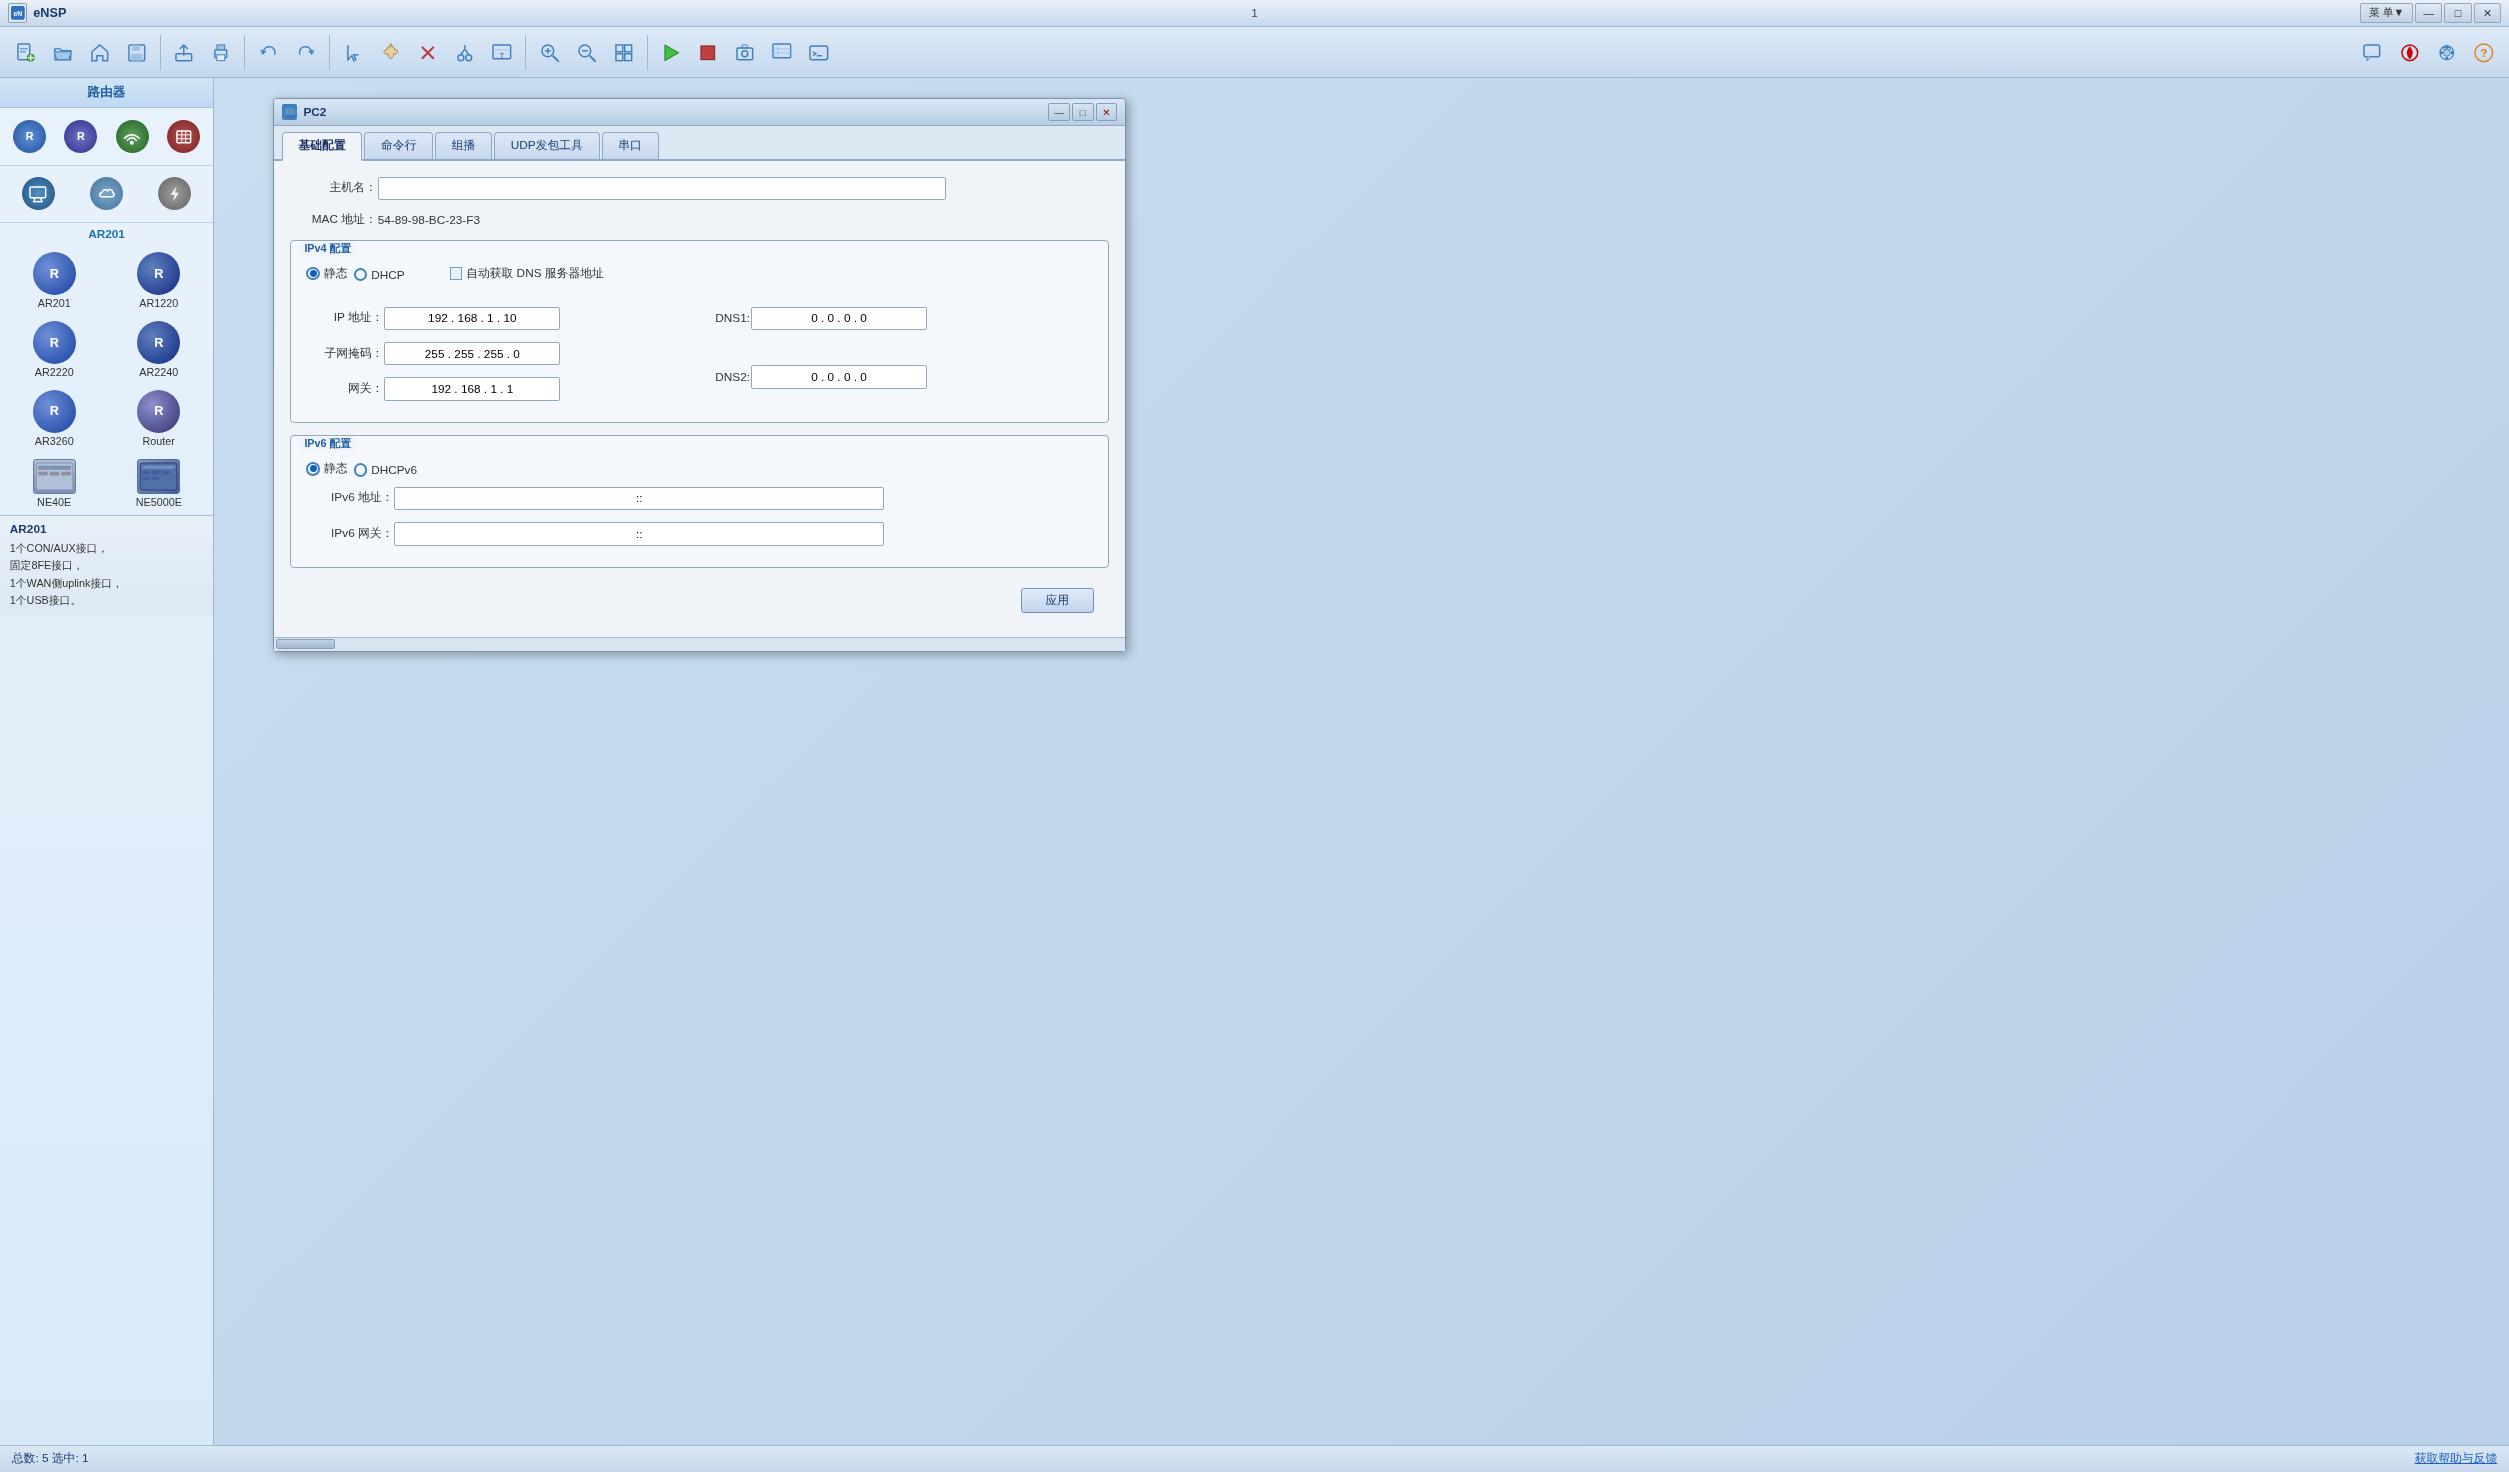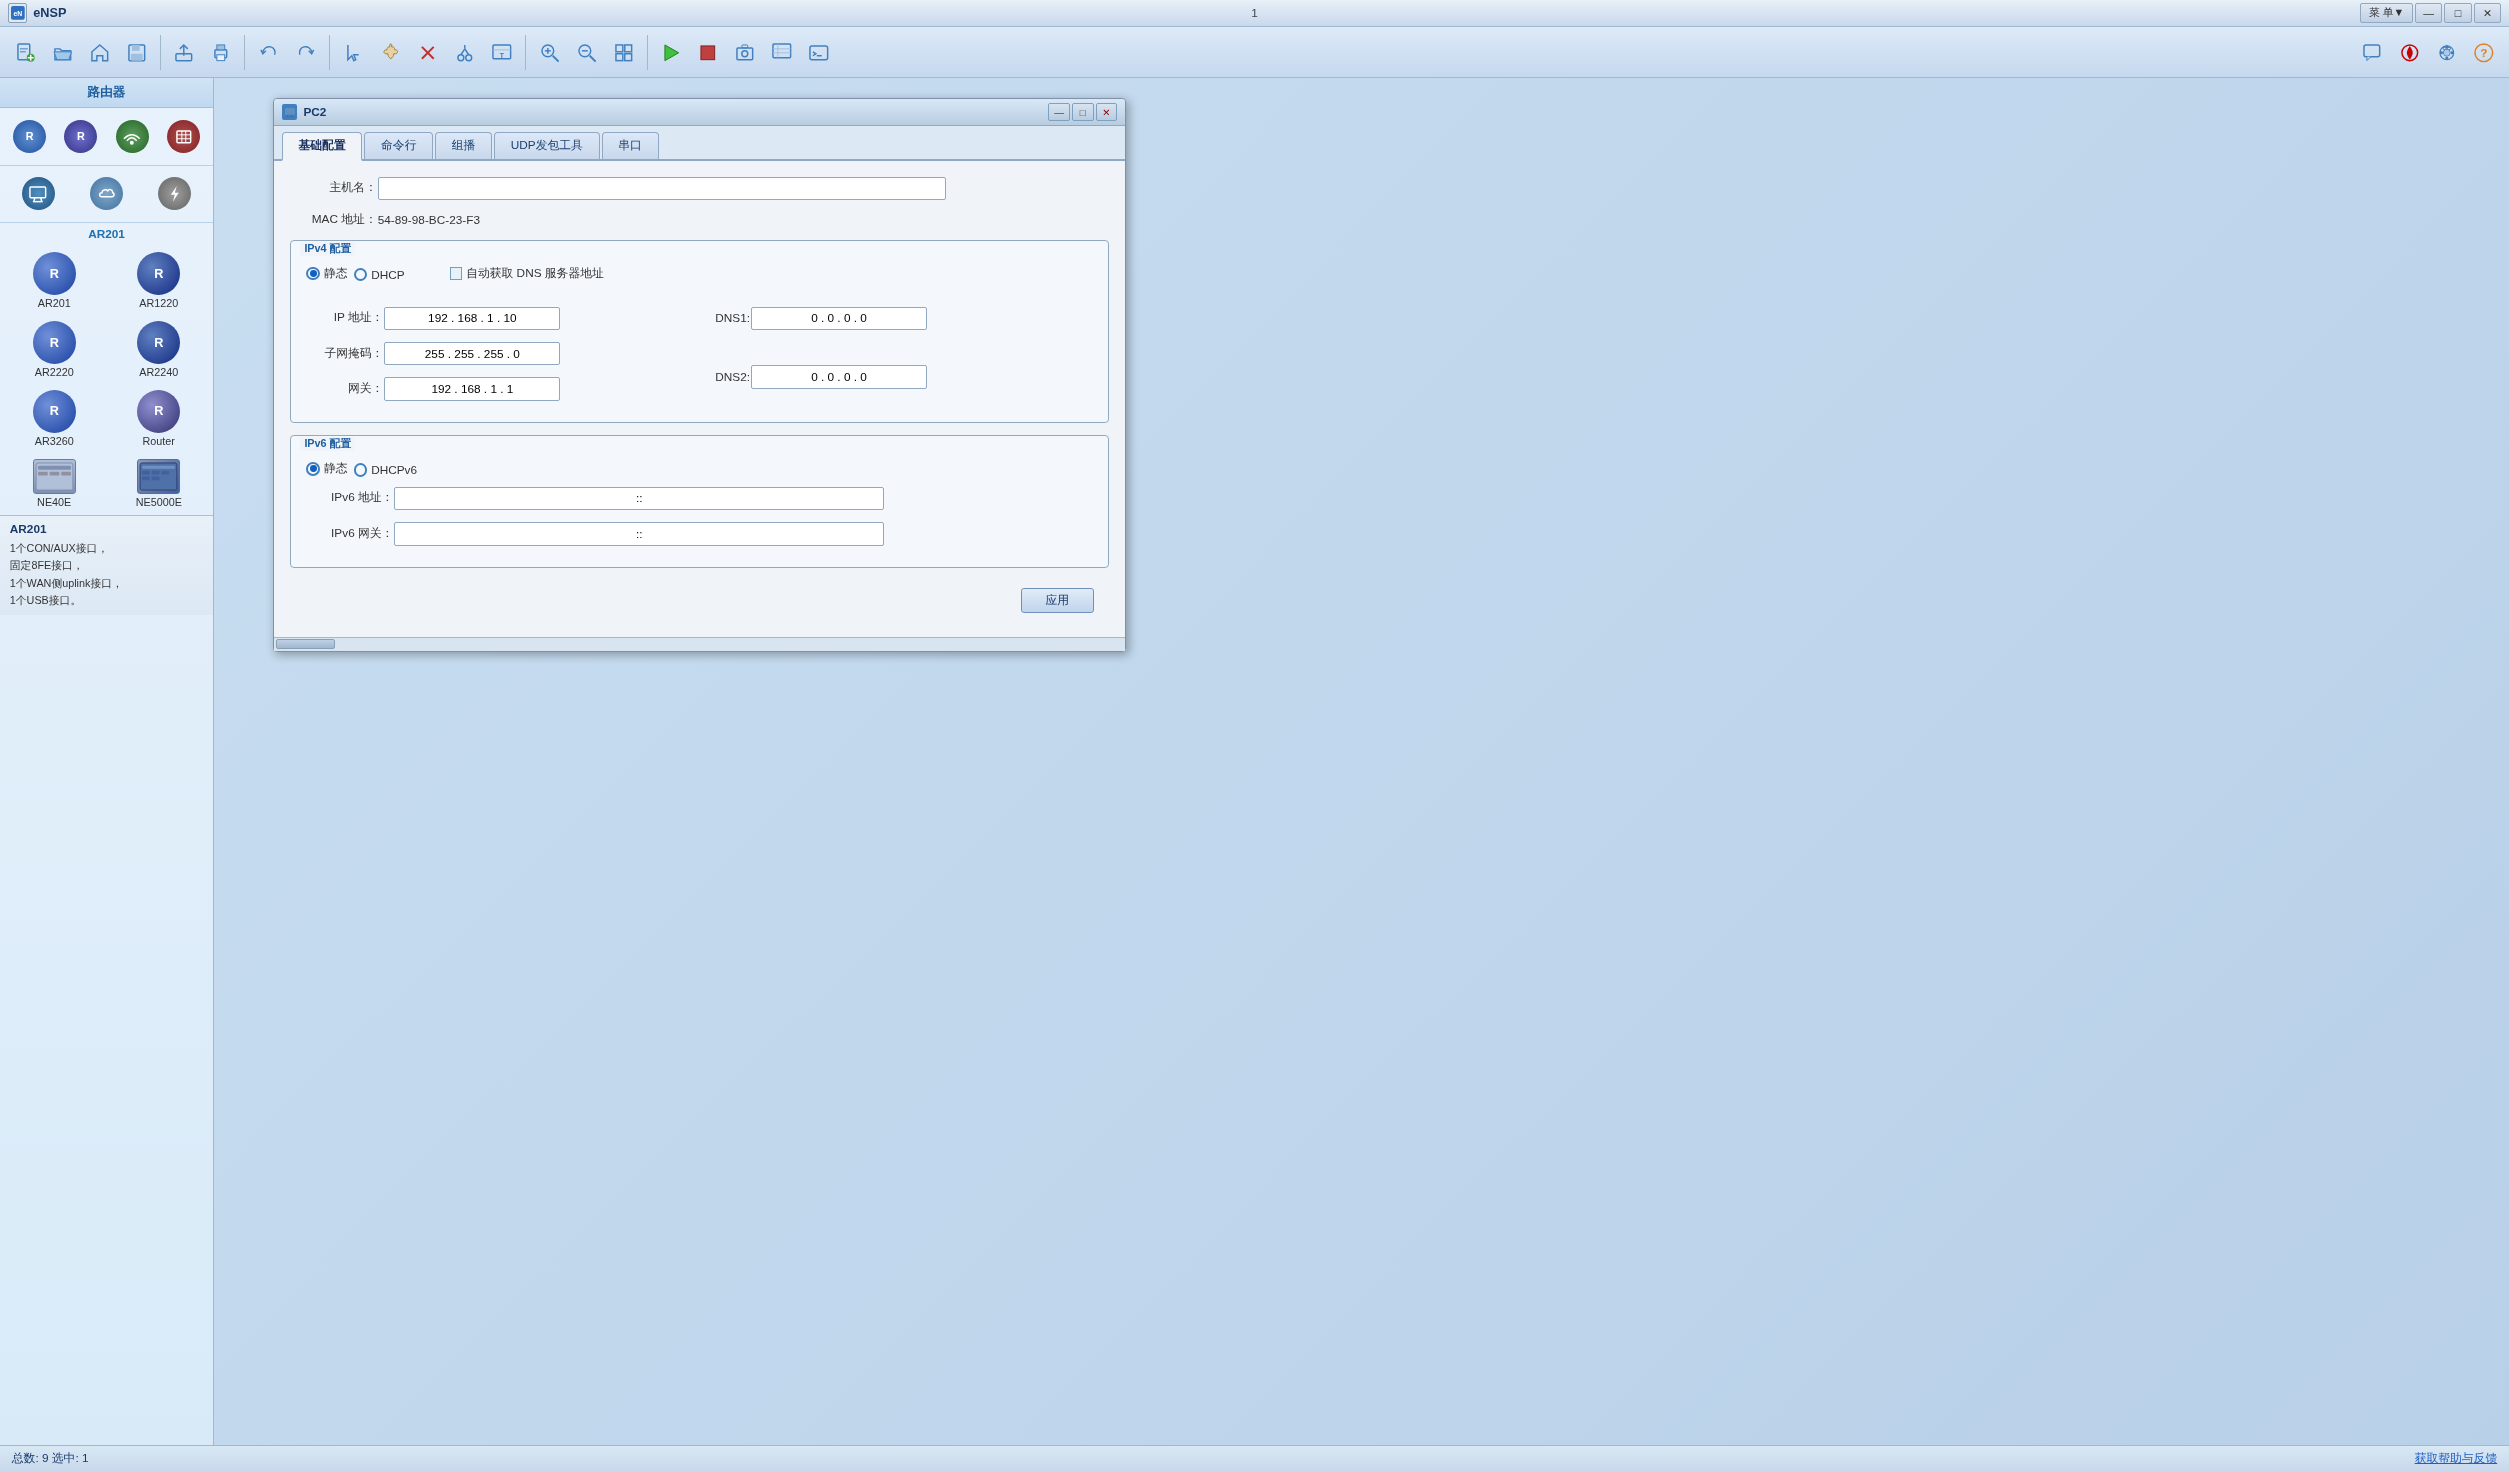--- a/index.html
+++ b/index.html
@@ -996,16 +996,16 @@
       </div>
 
       <div class="dialog-scrollbar">
         <div class="scrollbar-thumb"></div>
       </div>
     </div>
   </div>
 </div>
 
 <div class="status-bar">
-  <span class="status-left">总数: 9  选中: 1</span>
+  <span class="status-left">总数: 5  选中: 1</span>
   <span class="status-right">获取帮助与反馈</span>
 </div>
 
 
 </body></html>

